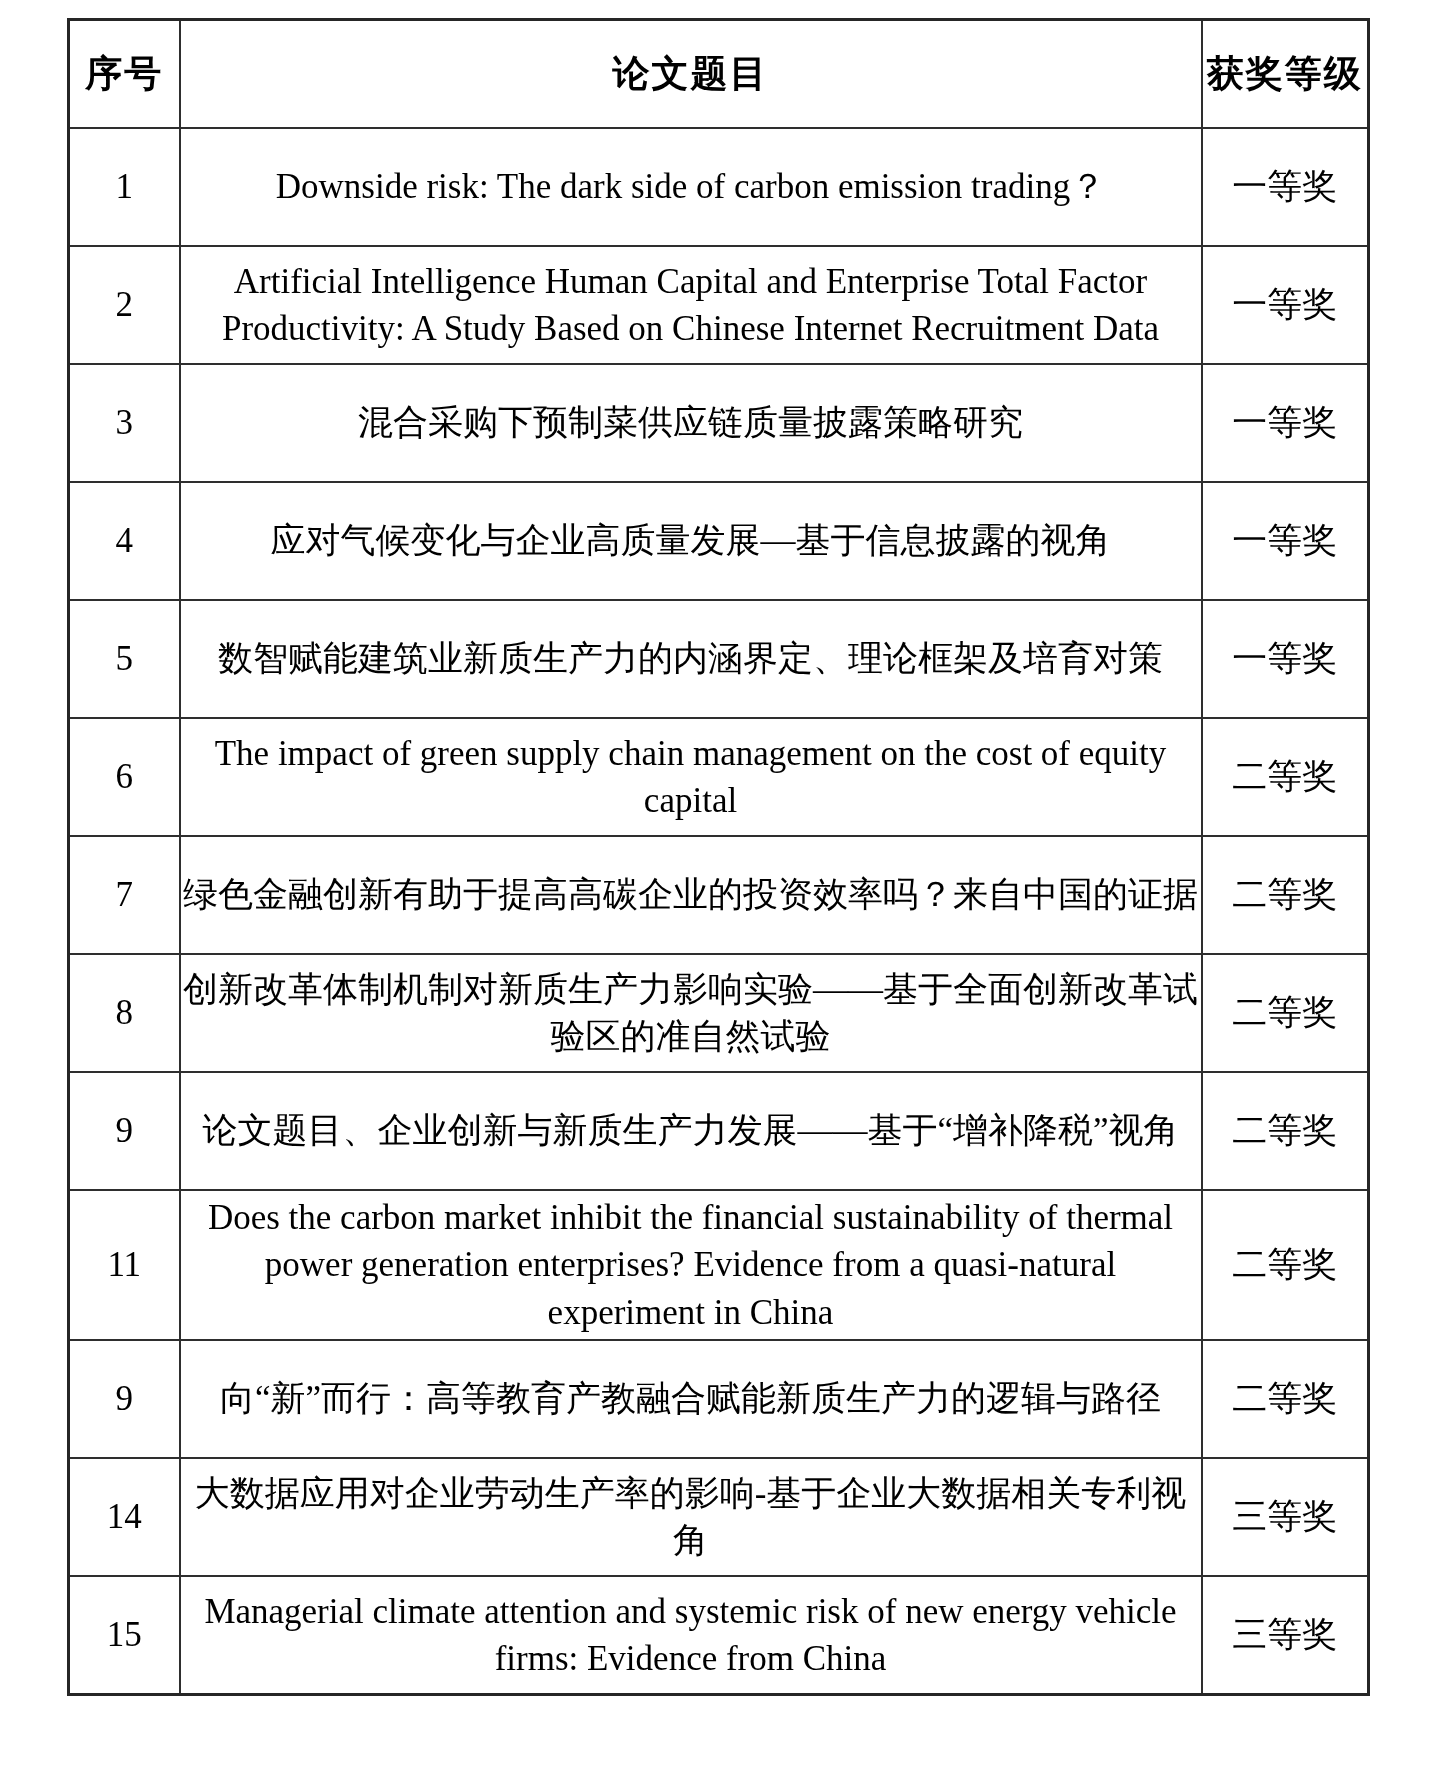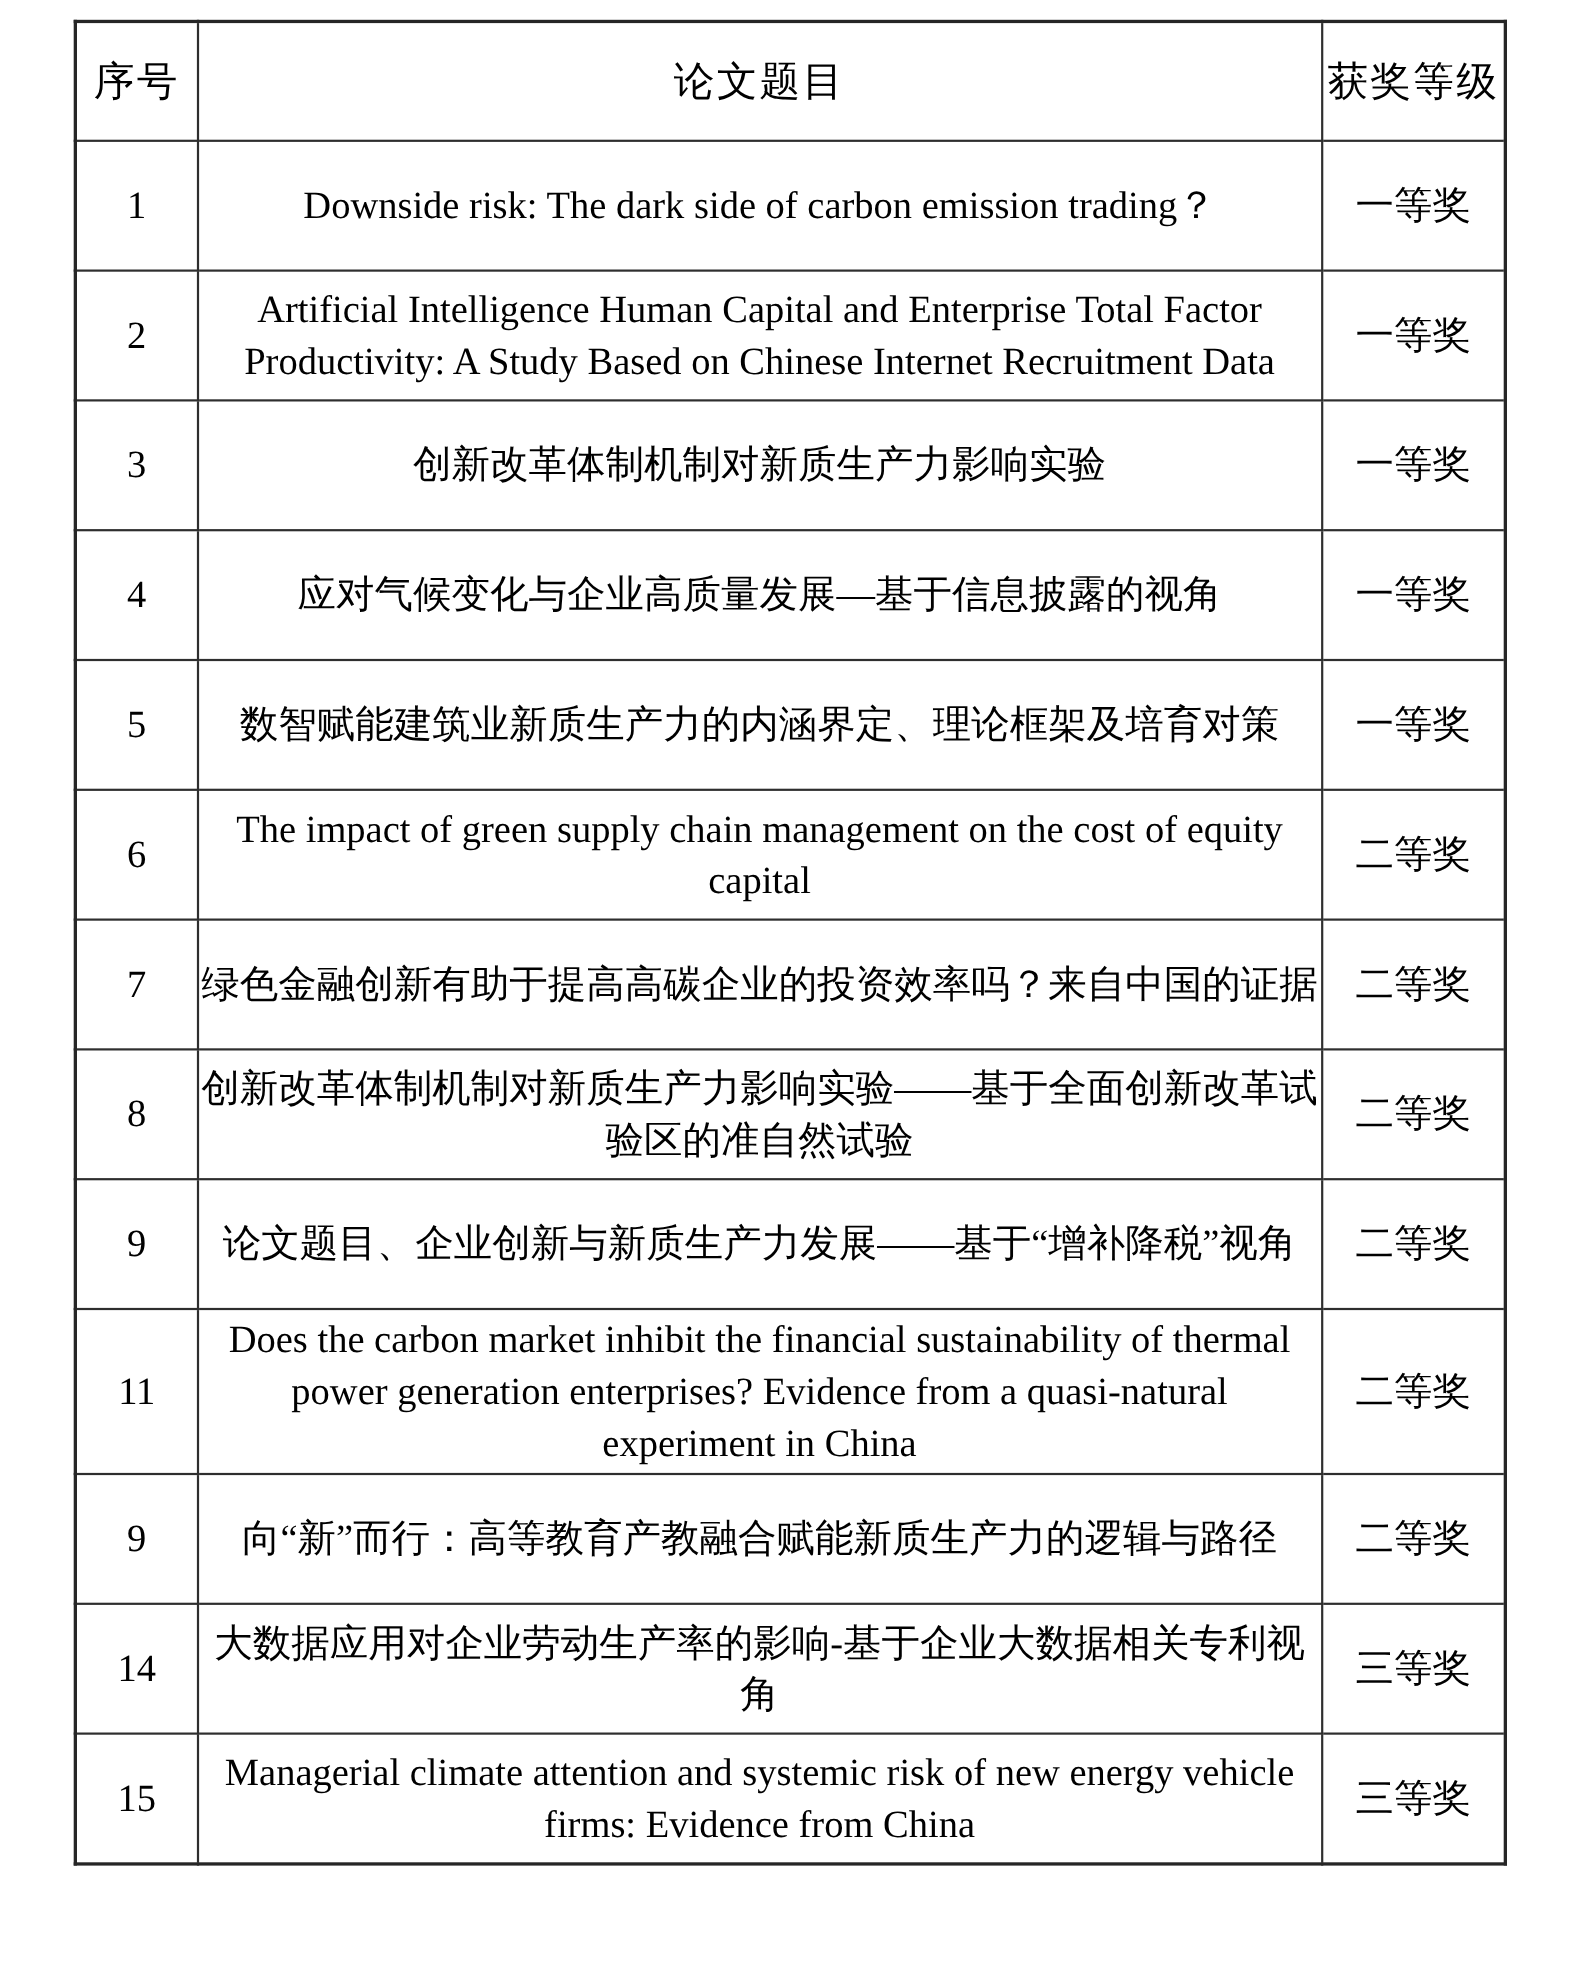--- a/index.html
+++ b/index.html
@@ -33,21 +33,21 @@
     background: #ffffff;
     overflow: hidden;
   }
   col.c-no    { width: 111px; }
   col.c-title { width: 1022px; }
   col.c-award { width: 167px; }
 
   thead th {
     height: 104px;
     font-size: 37px;
-    font-weight: normal;
+    font-weight: bold;
     letter-spacing: 2px;
   }
   tbody td {
     height: 110px;
     font-size: 35px;
     font-weight: normal;
     line-height: 1.35;
   }
   td.cell-title {
     padding: 3px 2px;
@@ -80,21 +80,21 @@
         <td class="cell-title">Downside risk: The dark side of carbon emission trading？</td>
         <td class="cell-award">一等奖</td>
       </tr>
       <tr>
         <td class="cell-no">2</td>
         <td class="cell-title">Artificial Intelligence Human Capital and Enterprise Total Factor Productivity: A Study Based on Chinese Internet Recruitment Data</td>
         <td class="cell-award">一等奖</td>
       </tr>
       <tr>
         <td class="cell-no">3</td>
-        <td class="cell-title">创新改革体制机制对新质生产力影响实验</td>
+        <td class="cell-title">混合采购下预制菜供应链质量披露策略研究</td>
         <td class="cell-award">一等奖</td>
       </tr>
       <tr>
         <td class="cell-no">4</td>
         <td class="cell-title">应对气候变化与企业高质量发展—基于信息披露的视角</td>
         <td class="cell-award">一等奖</td>
       </tr>
       <tr>
         <td class="cell-no">5</td>
         <td class="cell-title">数智赋能建筑业新质生产力的内涵界定、理论框架及培育对策</td>

